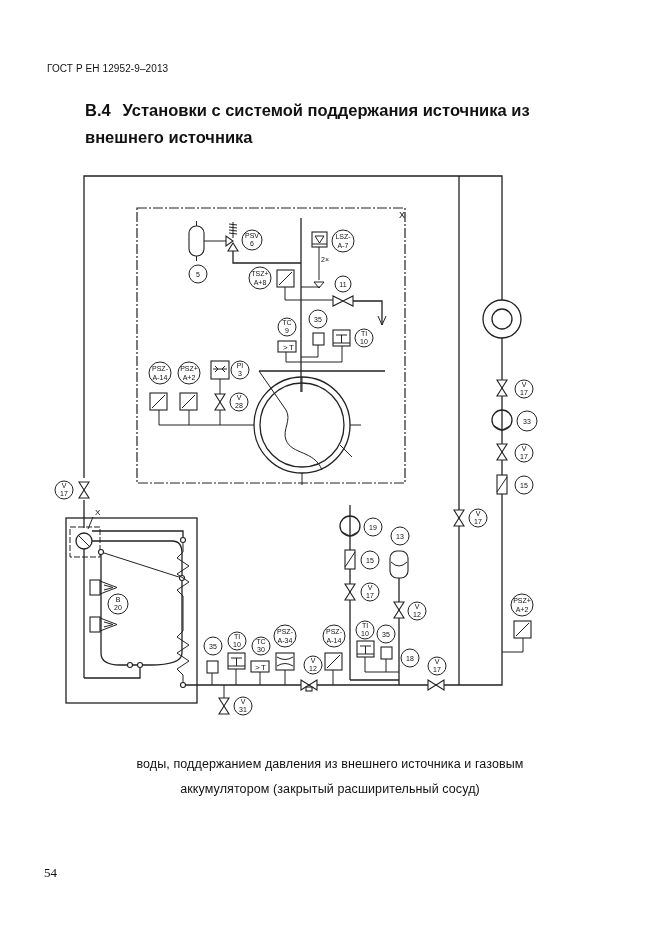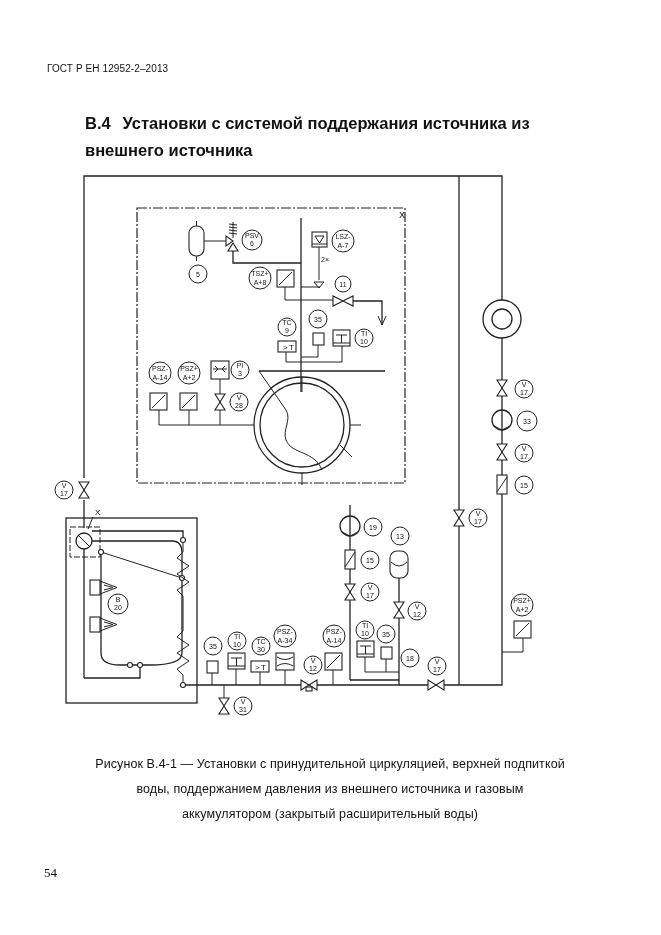--- a/index.html
+++ b/index.html
@@ -1,34 +1,34 @@
 <!DOCTYPE html>
 <html><head>
 <meta charset="utf-8">
 <style>
   html,body{margin:0;padding:0;background:#fff;}
   body{width:661px;height:935px;position:relative;overflow:hidden;font-family:"Liberation Sans",sans-serif;color:#111;}
   .hdr{position:absolute;left:47px;top:63px;font-size:10px;letter-spacing:0.1px;}
   .title{position:absolute;left:85px;top:97px;font-size:16.5px;font-weight:bold;line-height:27px;width:520px;}
-  .title .num{display:inline-block;width:33px;margin-top:13px;}
+  .title .num{display:inline-block;width:33px;}
   .caption{position:absolute;left:60px;top:752px;width:540px;text-align:center;font-size:12.5px;line-height:25px;letter-spacing:0.1px;}
   .pagenum{position:absolute;left:44px;top:865px;font-size:13px;font-family:"Liberation Serif",serif;text-align:right;}
   svg.diagram{position:absolute;left:0;top:0;}
   svg text{font-family:"Liberation Sans",sans-serif;fill:#111;}
   .ln{stroke:#222;stroke-width:1.3;fill:none;}
   .lnt{stroke:#222;stroke-width:1;fill:none;}
   .dash{stroke:#222;stroke-width:1.2;fill:none;stroke-dasharray:10 2 2 2;}
   .bub{stroke:#222;stroke-width:1;fill:#fff;}
   .box{stroke:#222;stroke-width:1.1;fill:#fff;}
   .lbl{font-size:7px;text-anchor:middle;}
 </style>
 </head>
 <body>
 
-<div class="hdr">ГОСТ Р ЕН 12952-2–2013</div>
+<div class="hdr">ГОСТ Р ЕН 12952-9–2013</div>
 <div class="title">
   <span class="num">В.4</span>
   <span>Установки с системой поддержания источника из внешнего источника</span>
 </div>
 
 <svg class="diagram" width="661" height="935" viewBox="0 0 661 935">
 
   <g>
     <polyline class="ln" points="84,478 84,176 502,176 502,300"></polyline>
     <line class="ln" x1="459" y1="176" x2="459" y2="685"></line>
@@ -400,18 +400,17 @@
     <polygon class="box" points="219,714 229,714 224,706"></polygon>
   </g>
   <g>
       <circle class="bub" cx="243" cy="706" r="9"></circle>
       <text class="lbl" x="243" y="704">V</text>
       <text class="lbl" x="243" y="712">31</text>
     </g>
 </svg>
 
 <div class="caption">
-  <div>Рисунок В.4-1 — Установки с принудительной циркуляцией, верхней подпиткой</div>
   <div>воды, поддержанием давления из внешнего источника и газовым</div>
-  <div>аккумулятором (закрытый расширительный воды)</div>
+  <div>аккумулятором (закрытый расширительный сосуд)</div>
 </div>
 
 <div class="pagenum">54</div>
 
 </body></html>

